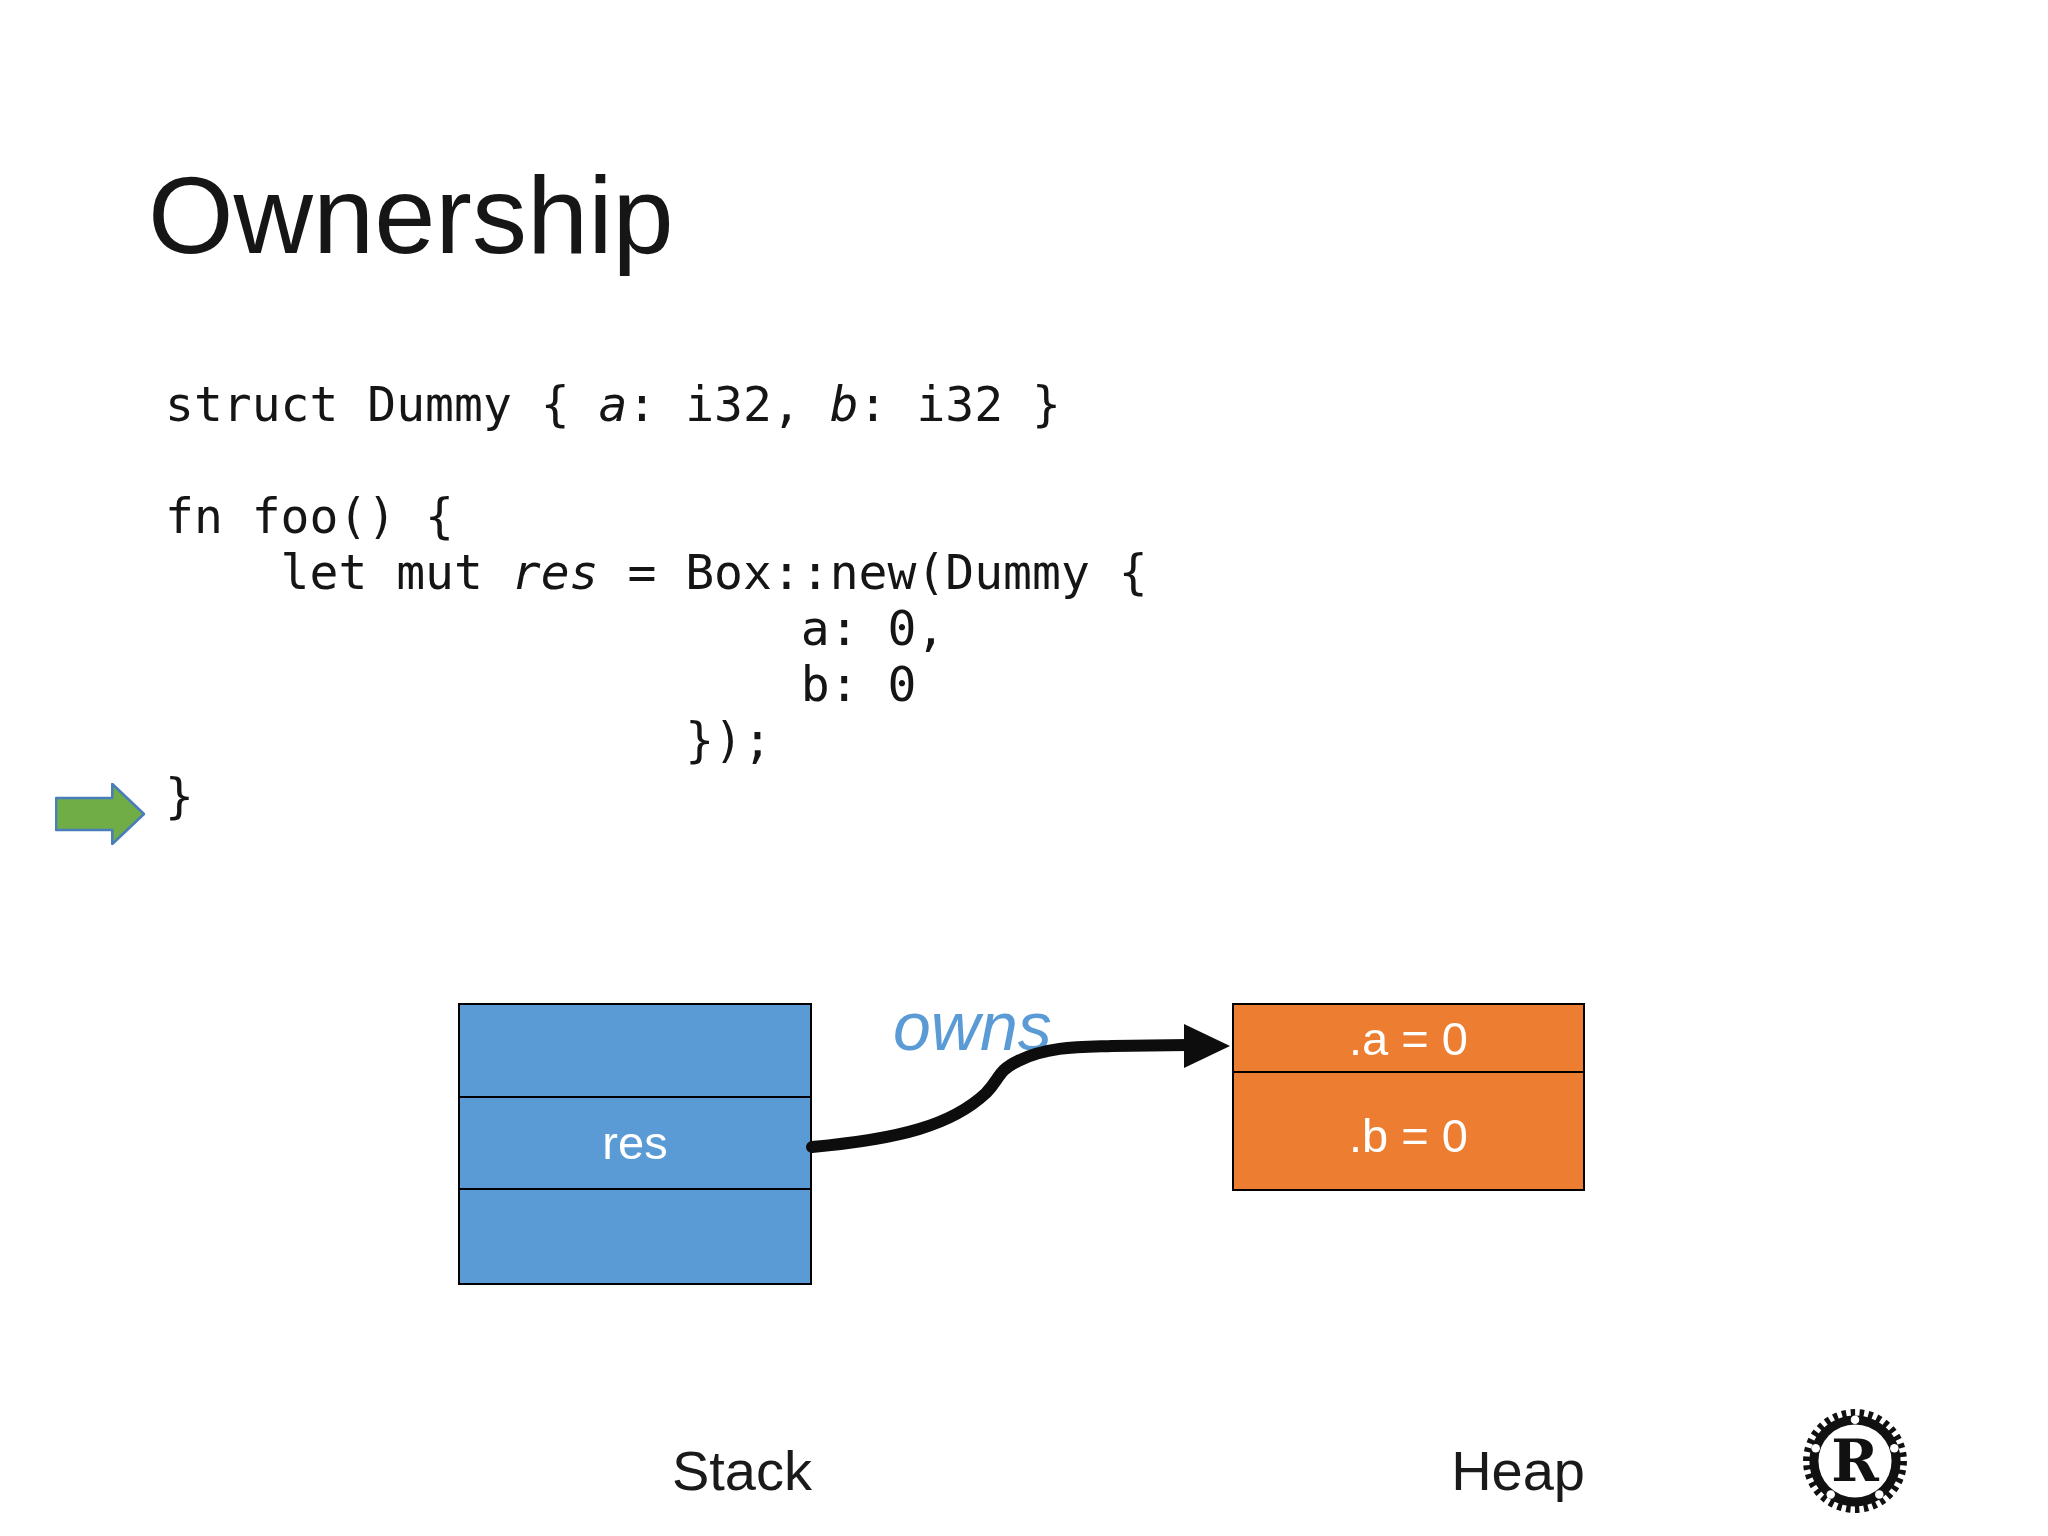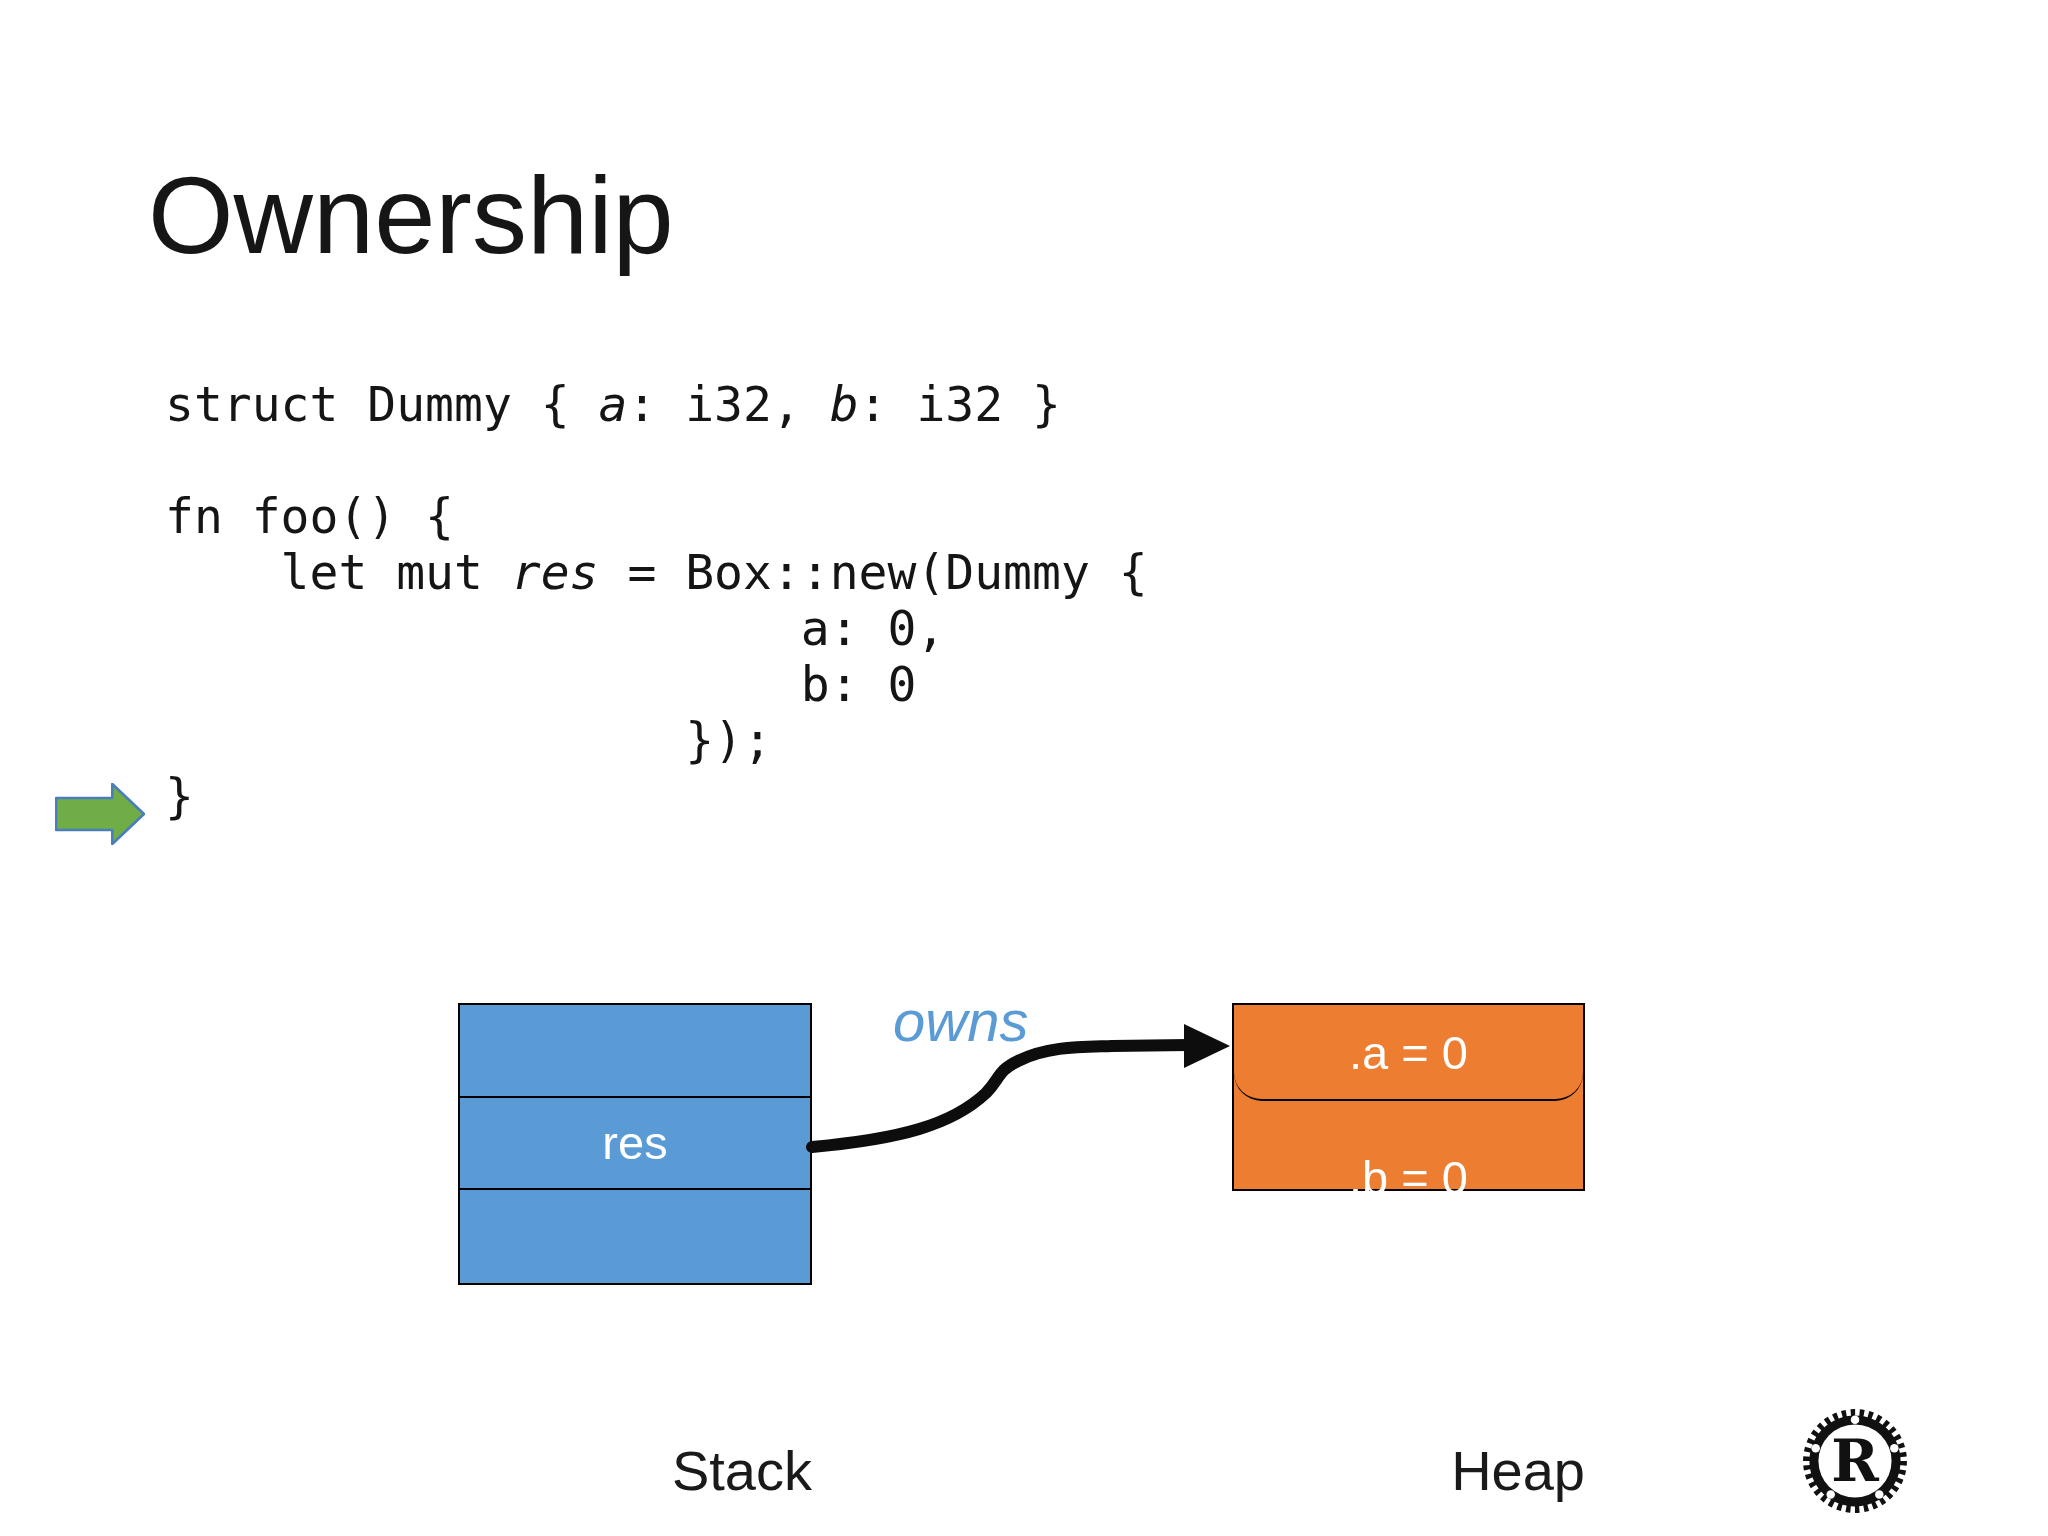--- a/index.html
+++ b/index.html
@@ -29,24 +29,24 @@
   .membox{position:absolute;border:2px solid #000;box-sizing:border-box;}
   .stack-box{left:458px;top:1003px;width:354px;height:282px;background:var(--stack-fill);}
   .heap-box{left:1232px;top:1003px;width:353px;height:188px;background:var(--heap-fill);}
   .memrow{
     box-sizing:border-box;height:93px;
     display:flex;align-items:center;justify-content:center;
     color:#fff;font-size:47px;border-bottom:2px solid #000;
   }
   .memrow:last-child{border-bottom:none;margin-top:28px;}
   .stack-box .memrow{height:92.6px;}
-  .heap-box .memrow{height:96px;border-radius:28px;}
+  .heap-box .memrow{height:68px;}
   .owns-label{
     position:absolute;left:893px;top:992px;
-    font-size:58px;font-style:italic;color:var(--accent-blue);
+    font-size:68px;font-style:italic;color:var(--accent-blue);
     line-height:1;
   }
   .arrow-svg{position:absolute;left:780px;top:1000px;width:480px;height:200px;}
   .axis-label{
     position:absolute;top:1443px;font-size:56px;color:#1a1a1a;
     text-align:right;line-height:1;
   }
   .stack-label{left:458px;width:354px;}
   .heap-label{left:1232px;width:353px;}
   .page-number{

